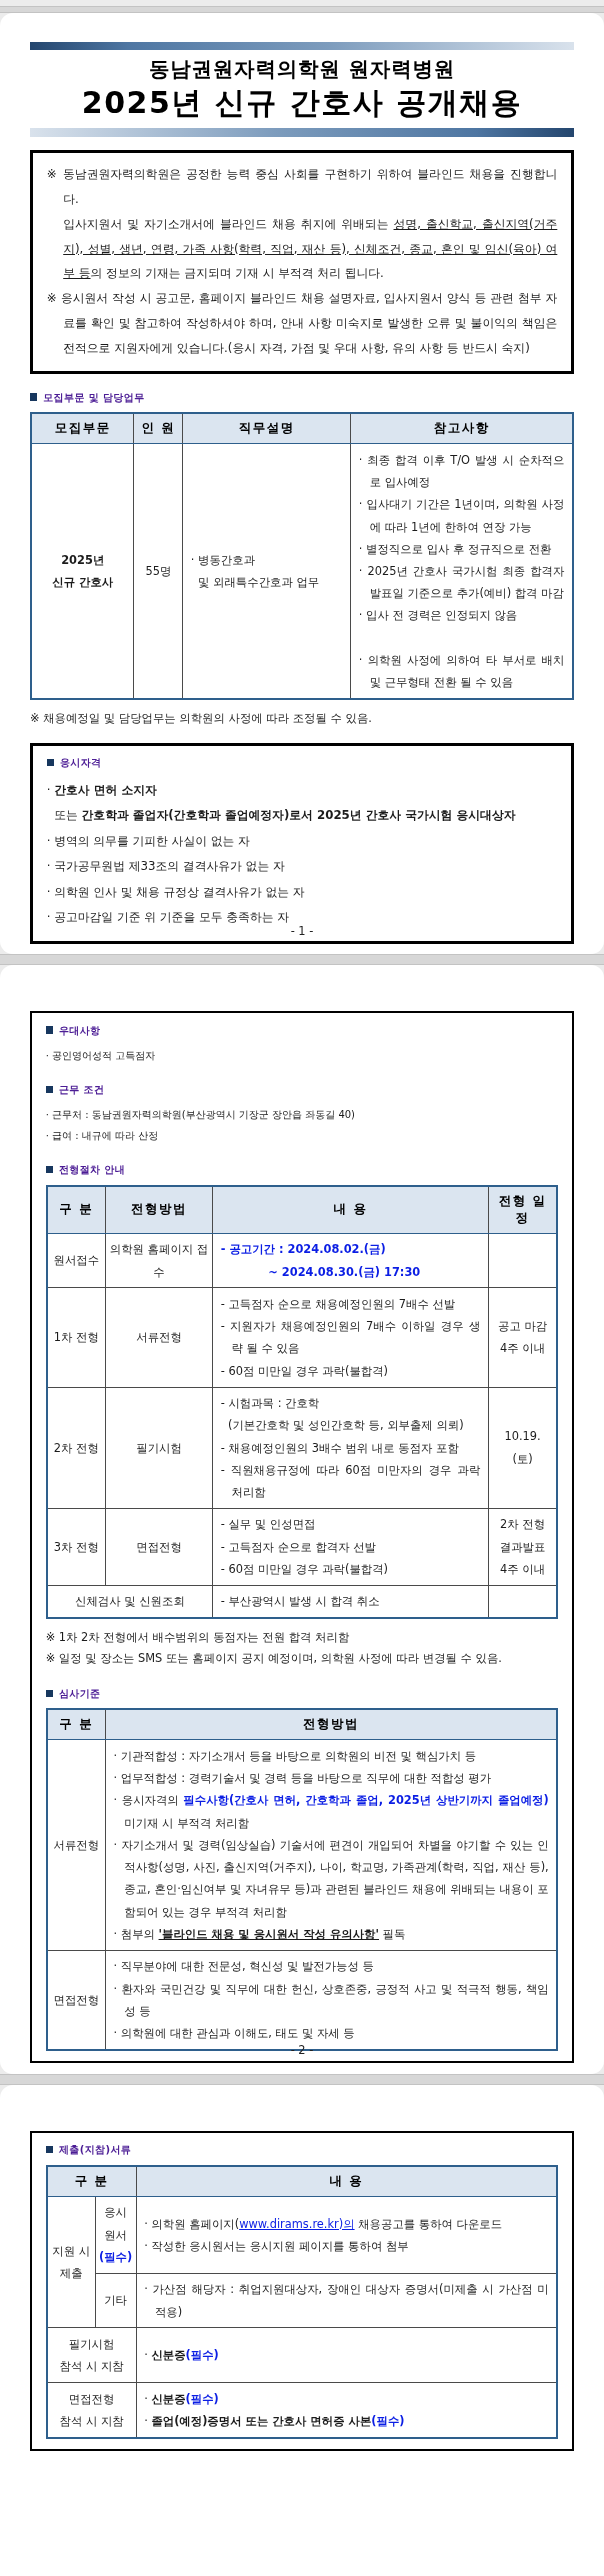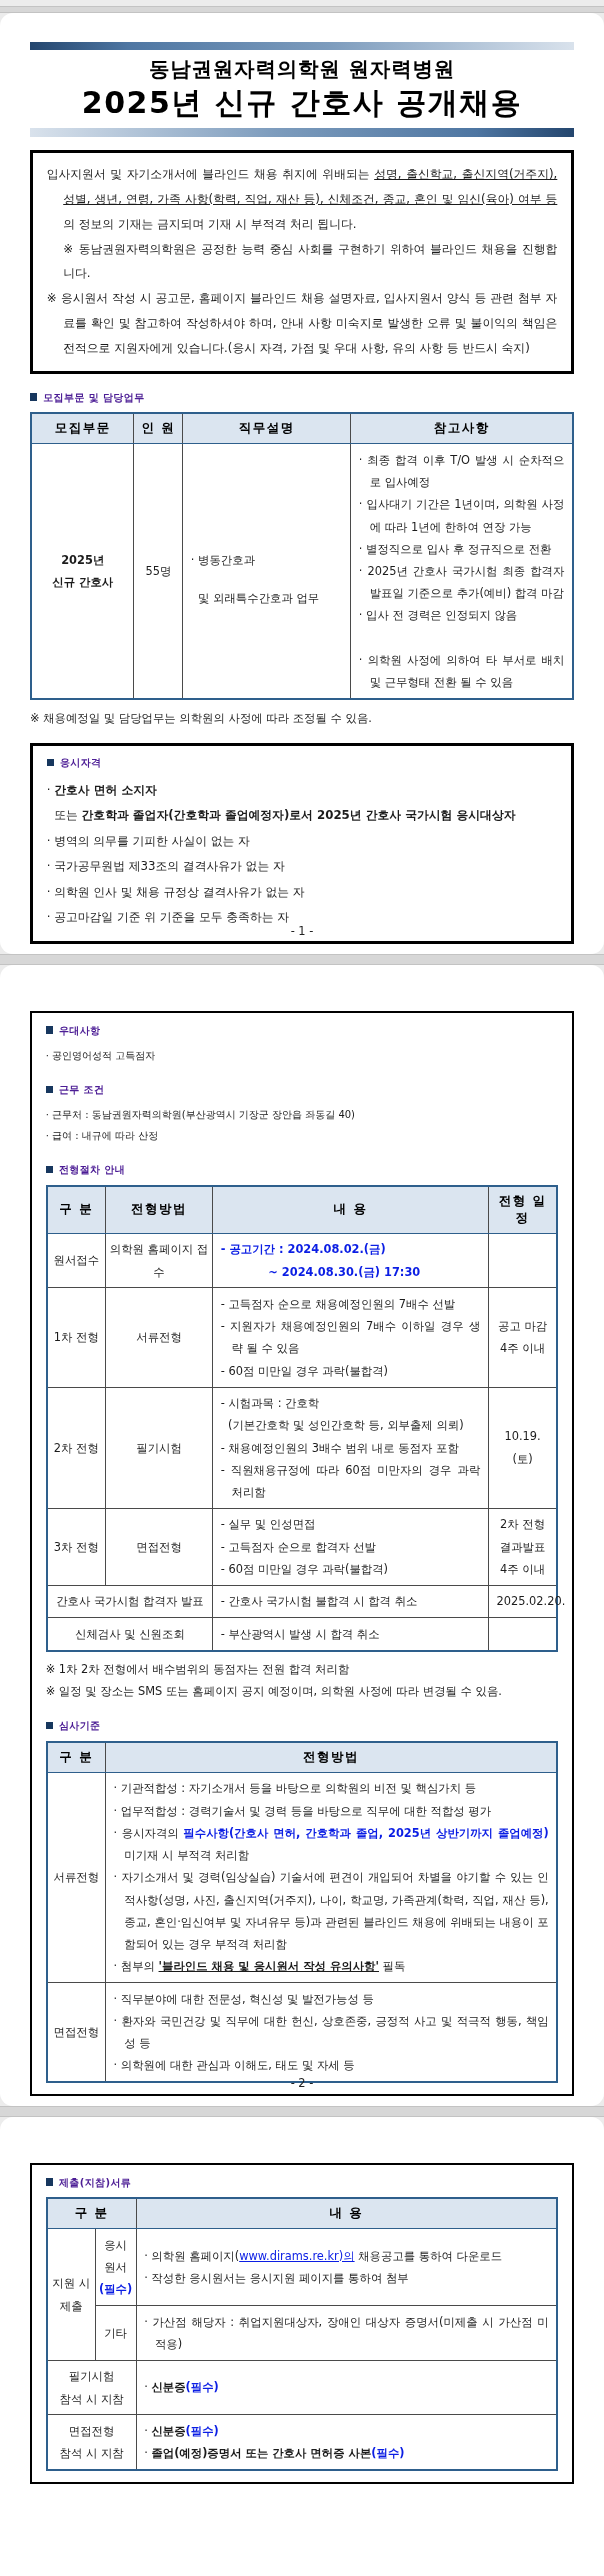--- a/index.html
+++ b/index.html
@@ -34,21 +34,21 @@
   .sec-h .sq{display:inline-block;width:0.72em;height:0.72em;background:#17375e;margin-right:6px;}
   .sec-h-first{margin-top:1.5px;}
 
   table{border-collapse:collapse;width:100%;table-layout:fixed;}
   .tbl{border:2.3px solid #2e5f8c;}
   .tbl th{background:#dbe5f0;border:0.8px solid #4a4a4a;border-bottom:1.5px solid #2e5f8c;font-size:12.5px;font-weight:bold;padding:6px 3px;letter-spacing:1.5px;color:#000;}
   .tbl td{border:0.8px solid #4a4a4a;font-size:11.4px;line-height:1.95;padding:4.6px 7.6px;vertical-align:middle;}
   .tbl td.lbl{text-align:center;padding:4.6px 3px;}
   .tbl td.ctr{text-align:center;}
   .hang .ln{padding-left:0.95em;text-indent:-0.95em;text-align:justify;}
-  .nohang .ln{text-indent:0;padding-left:0;margin-top:16px;}
+  .nohang .ln{text-indent:0;padding-left:0;}
   .ctr .ln{text-align:center;text-indent:0;padding-left:0;}
   .ln{min-height:1.2em;}
   .big-part{font-weight:bold;font-size:12px;line-height:2.1;}
 
   .blue,.bl{color:#0b1ee4;font-weight:bold;}
   .b{font-weight:bold;}
   .u{text-decoration:underline;}
   .bu{font-weight:bold;text-decoration:underline;}
   .lk{color:#0b1ee4;text-decoration:underline;cursor:pointer;}
 
@@ -73,22 +73,22 @@
     <div class="title-block">
       <div class="bar bar-top"></div>
       <div class="t-org">동남권원자력의학원 원자력병원</div>
       <div class="t-main">2025년 신규 간호사 공개채용</div>
       <div class="bar bar-bottom"></div>
     </div>
 
 
     <div class="black-box">
       <div class="notice">
+          <div class="ln"><span>※ 동남권원자력의학원은 공정한 능력 중심 사회를 구현하기 위하여 블라인드 채용을 진행합니다.</span></div>
           <div class="ln"><span>입사지원서 및 자기소개서에 블라인드 채용 취지에 위배되는 </span><span class="u">성명, 출신학교, 출신지역(거주지), 성별, 생년, 연령, 가족 사항(학력, 직업, 재산 등), 신체조건, 종교, 혼인 및 임신(육아) 여부 등</span><span>의 정보의 기재는 금지되며 기재 시 부적격 처리 됩니다.</span></div>
-          <div class="ln"><span>※ 동남권원자력의학원은 공정한 능력 중심 사회를 구현하기 위하여 블라인드 채용을 진행합니다.</span></div>
         </div>
       <div class="notice">
           <div class="ln"><span>※ 응시원서 작성 시 공고문, 홈페이지 블라인드 채용 설명자료, 입사지원서 양식 등 관련 첨부 자료를 확인 및 참고하여 작성하셔야 하며, 안내 사항 미숙지로 발생한 오류 및 불이익의 책임은 전적으로 지원자에게 있습니다.(응시 자격, 가점 및 우대 사항, 유의 사항 등 반드시 숙지)</span></div>
         </div>
     </div>
 
     <div class="sec-h"><span class="sq"></span><span>모집부문 및 담당업무</span></div>
 
     <table class="tbl">
       <colgroup>
@@ -218,29 +218,20 @@
                 <div class="ln"><span>- 고득점자 순으로 합격자 선발</span></div>
                 <div class="ln"><span>- 60점 미만일 경우 과락(불합격)</span></div>
               </td>
           <td class="ctr">
                 <div class="ln"><span>2차 전형</span></div>
                 <div class="ln"><span>결과발표</span></div>
                 <div class="ln"><span>4주 이내</span></div>
               </td>
         </tr>
         <tr>
-          <td class="lbl" colspan="2">간호사 국가시험 합격자 발표</td>
-          <td class="hang">
-                <div class="ln"><span>- 간호사 국가시험 불합격 시 합격 취소</span></div>
-              </td>
-          <td class="ctr">
-                <div class="ln"><span>2025.02.20.</span></div>
-              </td>
-        </tr>
-        <tr>
           <td class="lbl" colspan="2">신체검사 및 신원조회</td>
           <td class="hang">
                 <div class="ln"><span>- 부산광역시 발생 시 합격 취소</span></div>
               </td>
           <td class="ctr"></td>
         </tr>
       </tbody>
         </table>
       <div class="note-line">
           <div class="ln"><span>※ 1차 2차 전형에서 배수범위의 동점자는 전원 합격 처리함</span></div>

